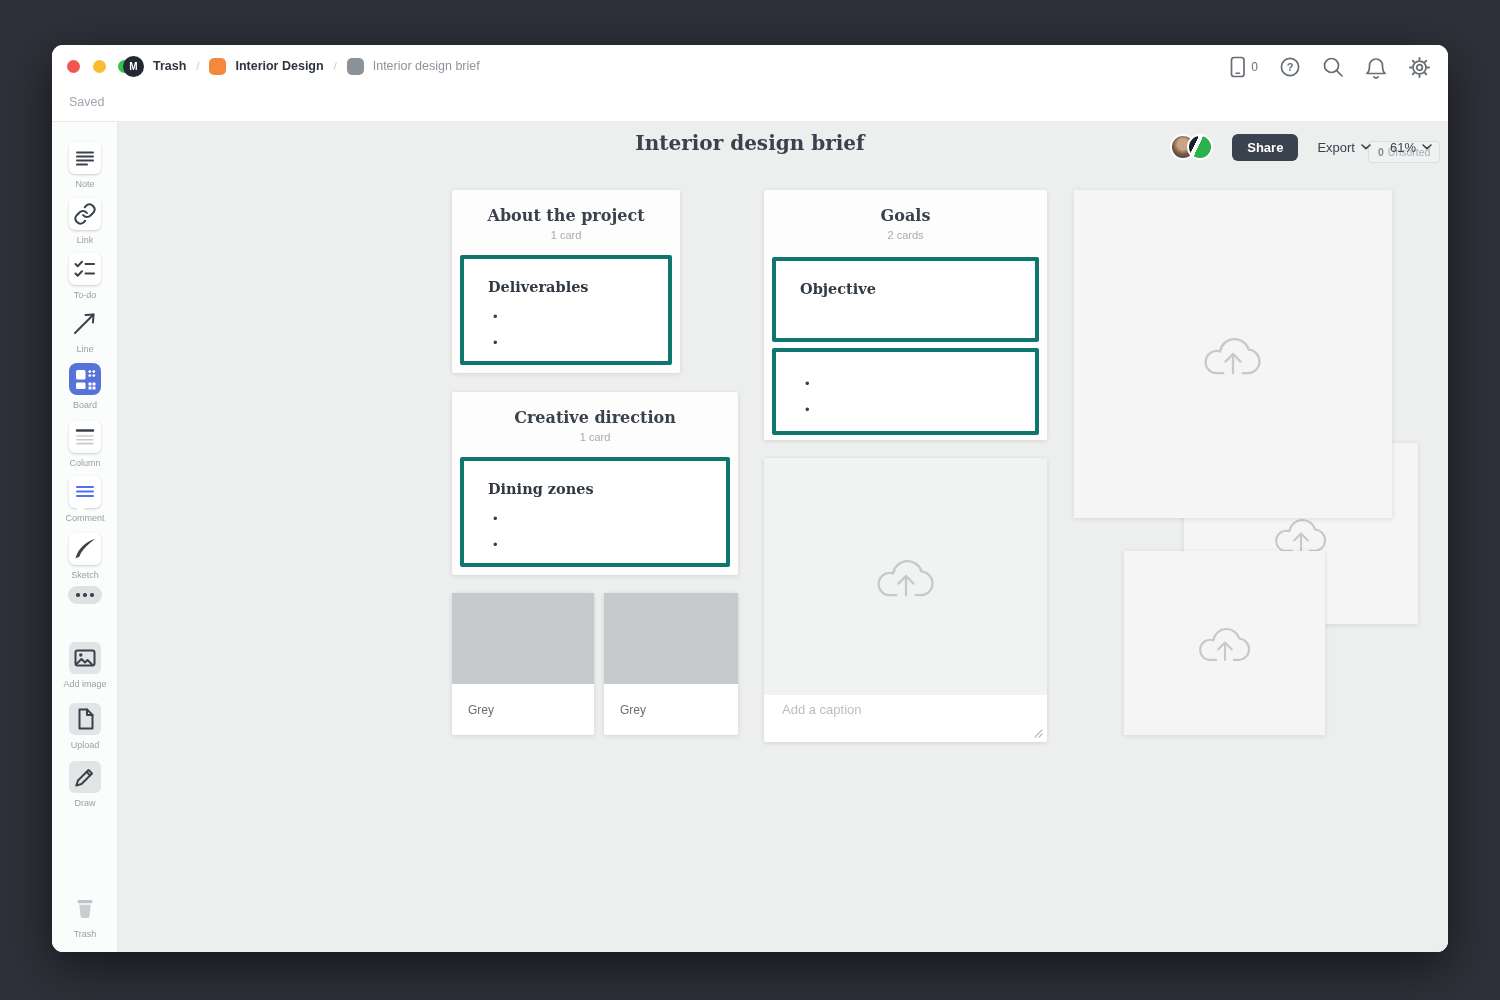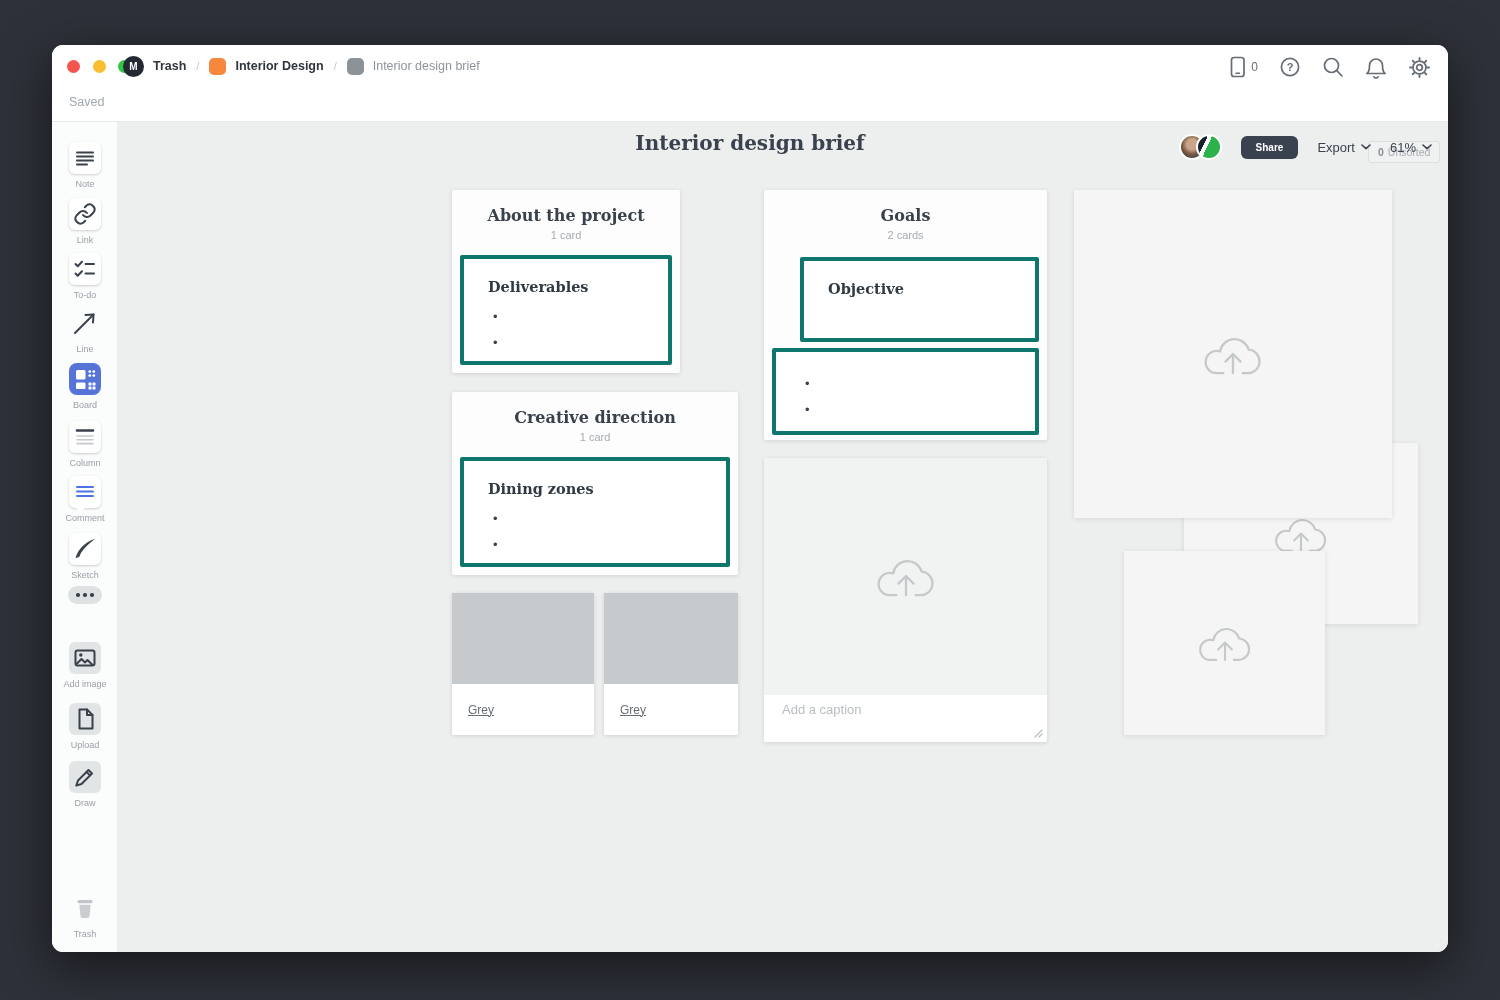--- a/index.html
+++ b/index.html
@@ -26,21 +26,21 @@
   .device-num { font-size:12px; color:#666d75; }
   
   .saved { position:absolute; left:17px; top:50px; font-size:12.5px; color:#9fa6ad; }
   .board-title { position:absolute; left:0; right:0; top:86px; text-align:center;
                  font-family:"DejaVu Serif","Liberation Serif",serif; font-size:20px; font-weight:bold; color:#39424e; }
   .hdr-right { position:absolute; right:16px; top:85px; height:34px; display:flex; align-items:center; gap:19px; }
   .avatars { display:flex; align-items:center; }
   .avatar { width:26px; height:26px; border-radius:50%; border:2px solid #fff; }
   .avatar.a1 { background:radial-gradient(circle at 50% 38%, #caa488 30%, #7a5c45 55%, #42403e 85%); z-index:1; }
   .avatar.a2 { background:linear-gradient(115deg,#17212b 30%,#ffffff 30% 44%,#2bb24a 44%); margin-left:-9px; z-index:2; }
-  .share-btn { background:#39424e; color:#fff; font-size:10px; font-weight:bold;
+  .share-btn { background:#39424e; color:#fff; font-size:13px; font-weight:bold;
                padding:6px 15px; border-radius:6px; border:none; cursor:pointer; }
   .hdr-menu { display:flex; align-items:center; gap:6px; font-size:13px; color:#39424e; }
   
   .sidebar { position:absolute; left:0; top:77px; bottom:0; width:66px; background:#fbfcfc;
              border-right:1px solid #e9ebeb; z-index:20; }
   .tool { position:absolute; left:0; width:66px; display:flex; flex-direction:column; align-items:center; cursor:pointer; }
   .tool-label { margin-top:5px; font-size:9px; color:#9aa1a7; }
   .tcard { width:32px; height:32px; border-radius:6px; display:flex; align-items:center; justify-content:center; position:relative; }
   .tcard.white { background:#fff; box-shadow:0 1px 2.5px rgba(40,47,52,.22); }
   .tcard.grey  { background:#e2e5e5; }
@@ -64,21 +64,21 @@
   .note-title { font-family:"DejaVu Serif","Liberation Serif",serif; font-size:14.5px; font-weight:bold;
                 color:#313a43; padding:19px 0 0 24px; }
   .bullets { padding-left:29px; }
   .bullet-row { height:26px; font-size:13px; color:#39414c; display:flex; align-items:center; }
   .img-ph { background:#f1f3f2; display:flex; align-items:center; justify-content:center; cursor:pointer; }
   .cloud { stroke:#c6c9cb; fill:none; stroke-width:2.6; stroke-linecap:round; stroke-linejoin:round; }
   
   .swatch { position:absolute; background:#fff; box-shadow:0 1px 4px rgba(33,40,44,.14); border-radius:2px; cursor:pointer; }
   .swatch-color { position:absolute; left:0; right:0; top:0; height:91px; background:#c7cacd; }
   .swatch-label { position:absolute; left:16px; bottom:0; height:51px; display:flex; align-items:center;
-                  font-size:12px; color:#676e75;text-decoration:underline; }
+                  font-size:12px; color:#676e75; }
   
   .cap-card { position:absolute; background:#fff; box-shadow:0 1px 4px rgba(33,40,44,.14); border-radius:2px; }
   .cap-ph { position:absolute; left:0; right:0; top:0; height:237px; background:#f1f3f2;
             display:flex; align-items:center; justify-content:center; cursor:pointer; }
   .cap-strip { position:absolute; left:0; right:0; bottom:0; height:56px; }
   .cap-text { position:absolute; left:18px; top:0; height:47px; display:flex; align-items:center;
               font-size:13px; color:#b9bec3; }
   .resize-h { position:absolute; right:4px; bottom:4px; cursor:nwse-resize; }
   
   .right-card { position:absolute; background:#f4f5f4; box-shadow:0 1px 5px rgba(33,40,44,.12);
@@ -382,21 +382,21 @@
       <div class="swatch-label">Grey</div>
     </div>
     <div class="swatch" style="left:486px; top:471px; width:134px; height:142px;">
       <div class="swatch-color"></div>
       <div class="swatch-label">Grey</div>
     </div>
 
     <div class="col" style="left:646px; top:68px; width:283px; height:250px;">
       <div class="col-title">Goals</div>
       <div class="col-count">2 cards</div>
-      <div class="incard note-card" style="top:67px; height:85px;margin-left:28px;">
+      <div class="incard note-card" style="top:67px; height:85px;">
         <div class="note-title">Objective</div>
       </div>
       <div class="incard note-card" style="top:158px; height:87px;">
         <div class="bullets" style="padding-top:18px;">
           <div class="bullet-row">•</div>
           <div class="bullet-row">•</div>
         </div>
       </div>
     </div>
 

